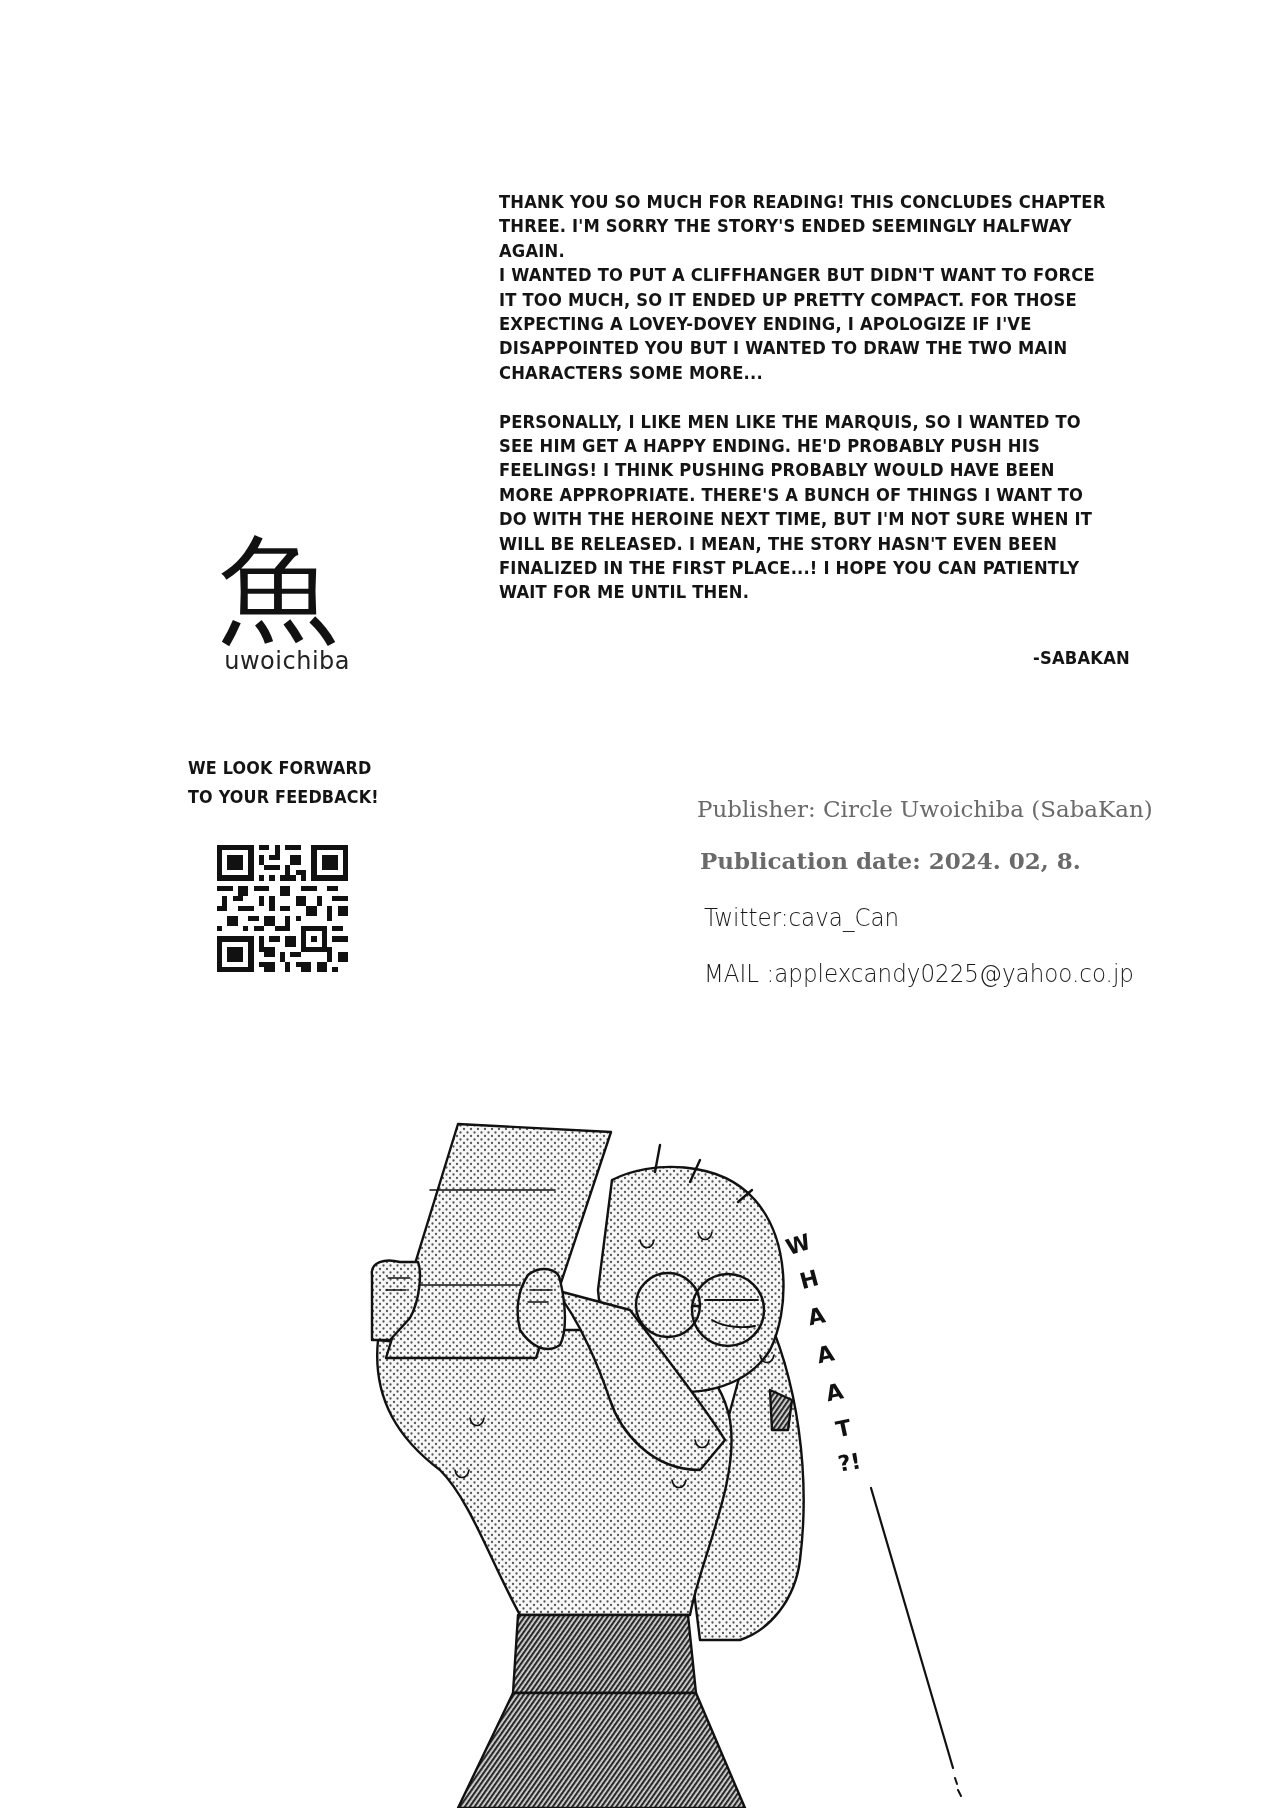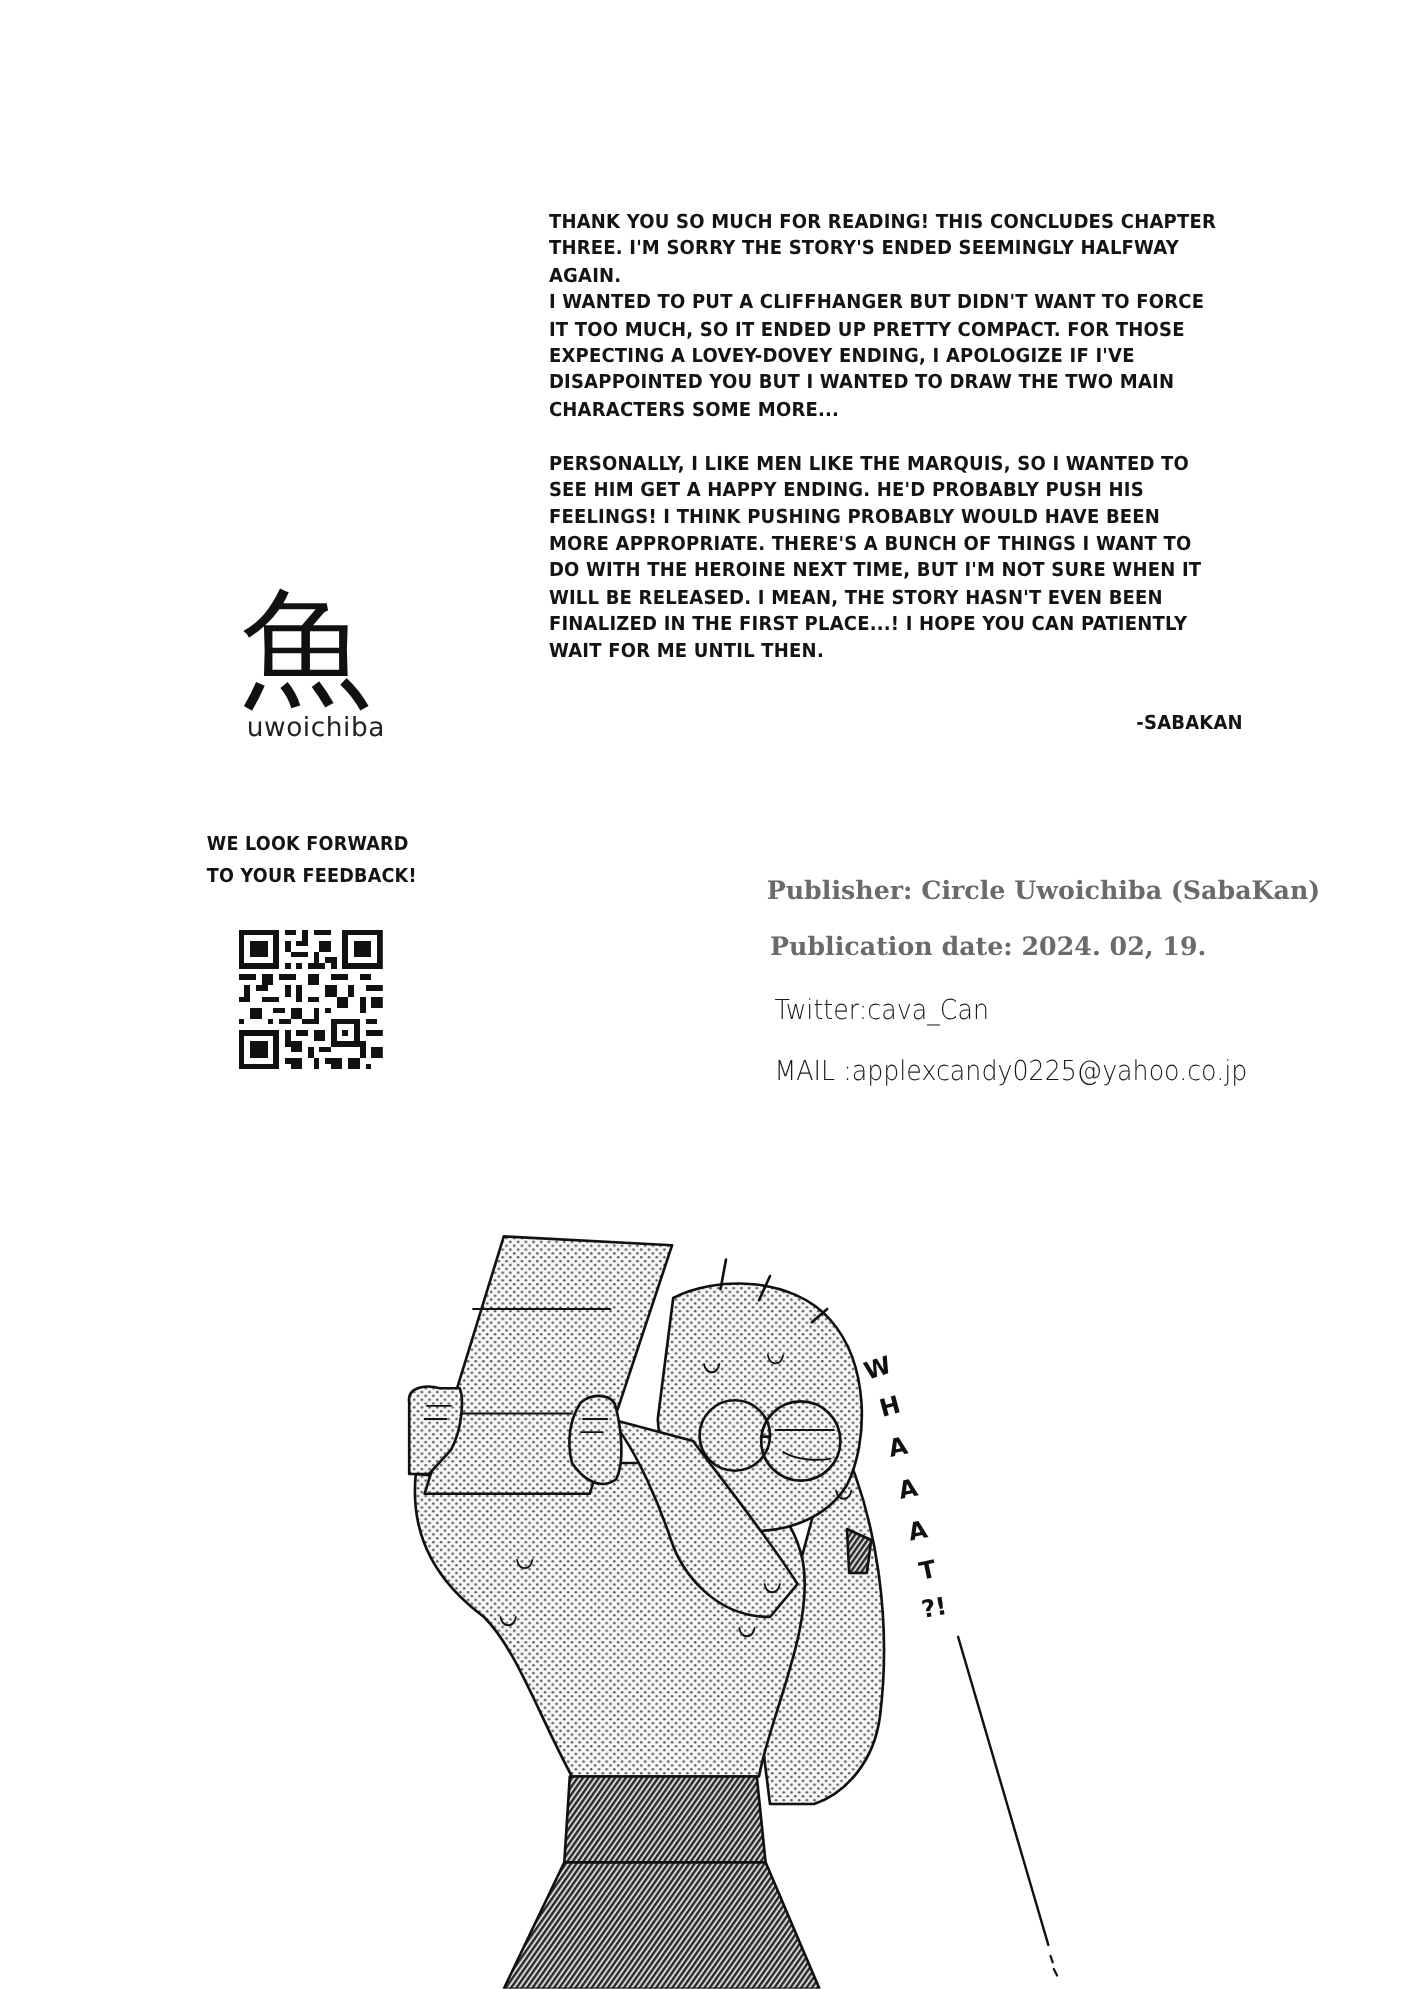--- a/index.html
+++ b/index.html
@@ -42,21 +42,21 @@
     position: absolute; left: 188px; top: 754px; width: 240px;
     font-size: 17.4px; line-height: 29px;
     transform: scaleX(0.92); transform-origin: left top;
   }
   #qr { position: absolute; left: 217px; top: 845px; width: 131px; height: 127px; }
   #pubinfo { position: absolute; left: 697px; top: 796px; }
   .pub-line {
     position: absolute; left: 0; white-space: nowrap;
     font-family: "DejaVu Serif", serif; color: #6a6a6a; font-size: 23px;
   }
-  .pub-line.l1 { top: 0; font-weight: bold; }
+  .pub-line.l1 { top: 0; font-weight: normal; }
   .pub-line.l2 { top: 51px; left: 3px; font-weight: bold; }
   .contact-line {
     position: absolute; white-space: nowrap;
     font-family: "DejaVu Sans", sans-serif; font-weight: 300; color: #1a1a1a; font-size: 25px;
     transform: scaleX(0.92); transform-origin: left top;
     -webkit-text-stroke: 0px;
   }
   .contact-line.l3 { top: 107px; left: 7px; }
   .contact-line.l4 { top: 163px; left: 7px; }
   #illustration { position: absolute; left: 0; top: 1080px; width: 1280px; height: 728px; }
@@ -174,21 +174,21 @@
         <rect x="16" y="24" width="2" height="1"></rect>
         <rect x="22" y="24" width="1" height="1"></rect>
     </g>
     <rect x="17" y="17" width="3" height="3" fill="#fff"></rect>
     <rect x="18" y="18" width="1" height="1" fill="#111"></rect>
   </svg>
 </div>
 
 <div id="pubinfo">
   <div class="pub-line l1">Publisher: Circle Uwoichiba (SabaKan)</div>
-  <div class="pub-line l2">Publication date: 2024. 02, 19.</div>
+  <div class="pub-line l2">Publication date: 2024. 02, 8.</div>
   <div class="contact-line l3">Twitter:cava_Can</div>
   <div class="contact-line l4">MAIL :applexcandy0225@yahoo.co.jp</div>
 </div>
 
 <div id="illustration">
   <svg width="1280" height="728" viewBox="0 1080 1280 728" xmlns="http://www.w3.org/2000/svg">
     <defs>
       <pattern id="dots" width="7" height="7" patternUnits="userSpaceOnUse">
         <rect width="7" height="7" fill="#f7f7f7"></rect>
         <circle cx="2" cy="2" r="1.15" fill="#555"></circle>

